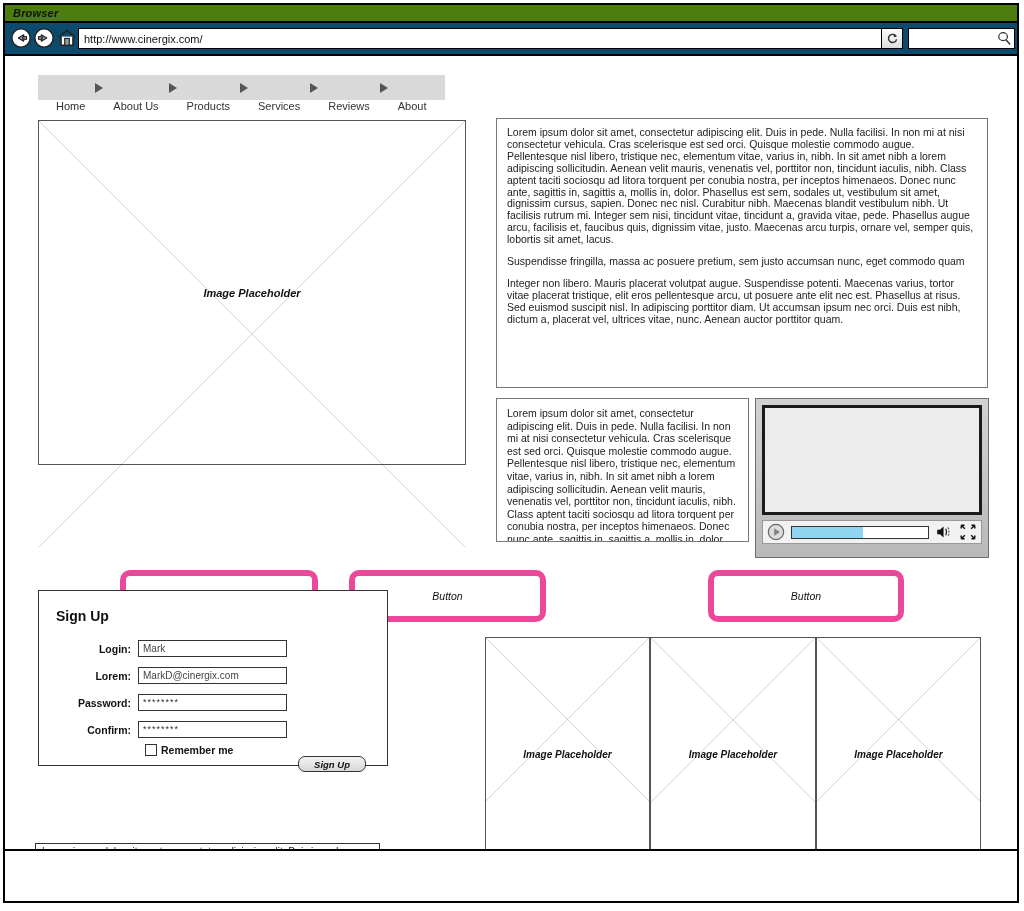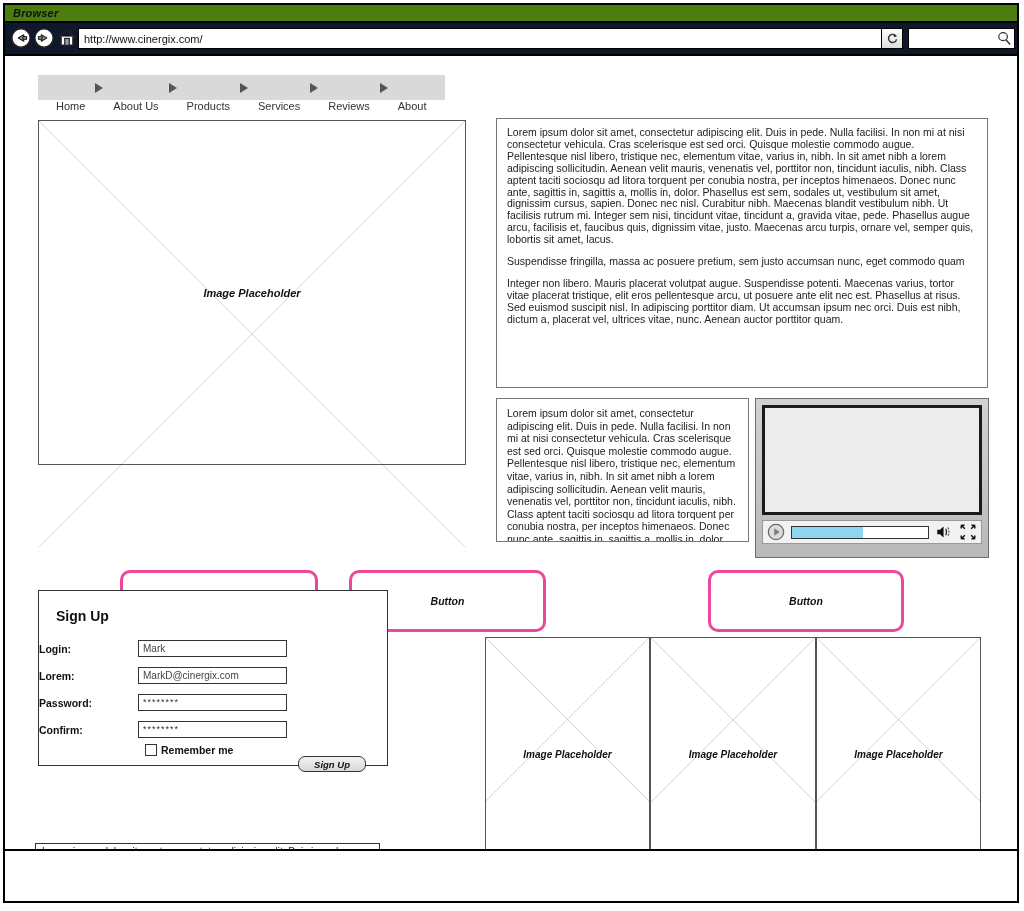--- a/index.html
+++ b/index.html
@@ -41,21 +41,21 @@
     font-style: italic;
     color: #111;
     letter-spacing: 0.2px;
   }
   .browser-toolbar {
     position: absolute;
     left: 0; top: 18px;
     width: 100%; height: 33px;
     border-bottom: 2px solid #000;
     box-sizing: border-box;
-    background: #0f172a;
+    background: #0c4a6e;
   }
   .nav-icons {
     position: absolute;
     left: 5px; top: 4px;
     display: flex;
     align-items: center;
     gap: 1px;
   }
   .nav-icon { width: 22px; height: 22px; display: block; }
   .url-bar {
@@ -234,31 +234,31 @@
   .progress-fill {
     position: absolute;
     left: 0; top: 0; bottom: 0;
     background: #8fd5f0;
   }
   .vol-icon, .fs-icon { width: 18px; height: 18px; flex: 0 0 auto; }
 
   
   .wf-button {
     position: absolute;
-    height: 62px;
-    border: 3px solid #ec4899;
+    height: 52px;
+    border: 6px solid #ec4899;
     border-radius: 10px;
     background: #fff;
     box-sizing: border-box;
     display: flex;
     align-items: center;
     justify-content: center;
     font-size: 10.5px;
     font-style: italic;
-    font-weight: bold;
+    font-weight: normal;
     color: #111;
   }
   #btn-1 { left: 115px; top: 514px; width: 198px; }
   #btn-2 { left: 344px; top: 514px; width: 197px; }
   #btn-3 { left: 703px; top: 514px; width: 196px; }
 
   
   #signup-panel {
     position: absolute;
     left: 33px; top: 534px;
@@ -280,20 +280,21 @@
     width: 100%;
   }
   .form-row {
     display: flex;
     align-items: center;
     height: 25px;
     margin-bottom: 2px;
   }
   .form-label {
     width: 99px;
+    text-align: right;
     padding-right: 7px;
     font-size: 10.5px;
     font-weight: bold;
     color: #111;
     box-sizing: border-box;
   }
   .form-input {
     width: 149px; height: 17px;
     border: 1px solid #333;
     background: #fff;

